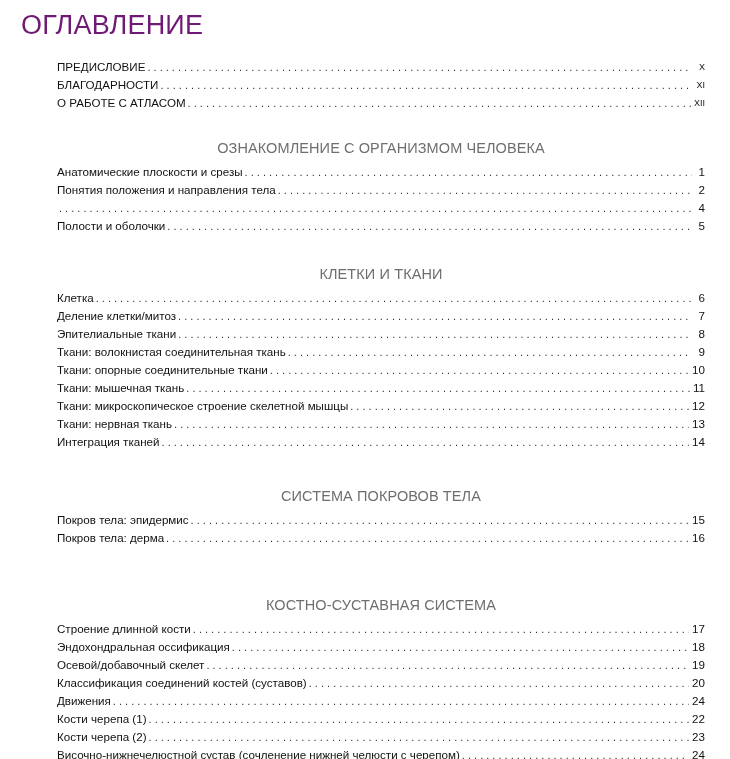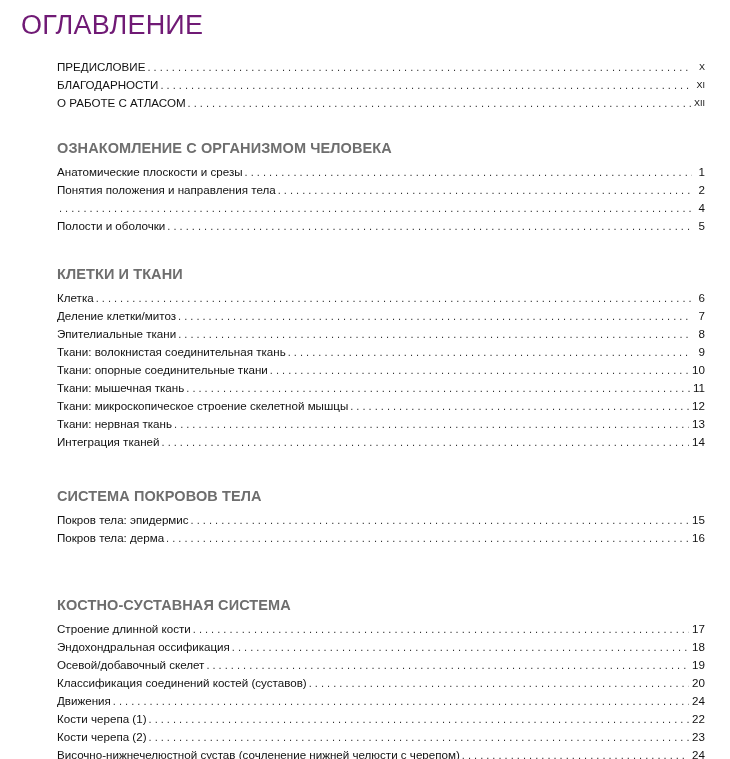--- a/index.html
+++ b/index.html
@@ -7,23 +7,24 @@
       width: 730px; height: 759px; overflow: hidden; position: relative;
       font-family: "Liberation Sans", sans-serif; color: #111111;
     }
     .page-title {
       position: absolute; left: 21px; top: 8px;
       font-size: 27px; font-weight: 400; letter-spacing: 0.2px;
       color: #701a75; line-height: 34px;
     }
     .section { position: absolute; left: 57px; width: 648px; }
     .section-heading {
-      font-size: 14.5px; font-weight: 700; color: #6e6e6e;
+      font-size: 14.5px; font-weight: 400; color: #6e6e6e;
       line-height: 18px; height: 18px; margin-bottom: 6px;
       letter-spacing: 0.1px;
+      text-align: center;
     }
     .toc-row {
       display: flex; align-items: flex-end;
       height: 18px; line-height: 18px; font-size: 11.6px; color: #111;
       white-space: nowrap; overflow: hidden;
     }
     .toc-label { flex: 0 0 auto; }
     .toc-dots {
       flex: 1 1 auto; overflow: hidden; margin: 0 3px 0 2px;
       color: #333; letter-spacing: 2.6px; font-size: 11px;

